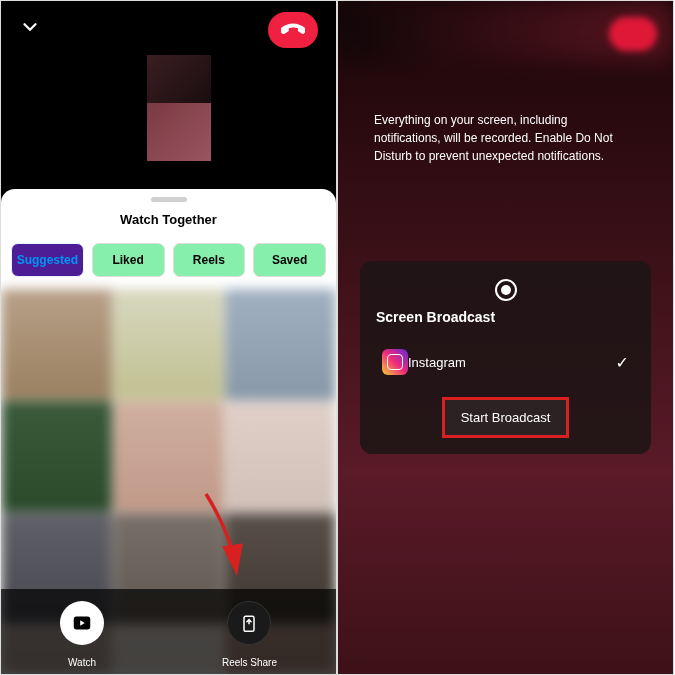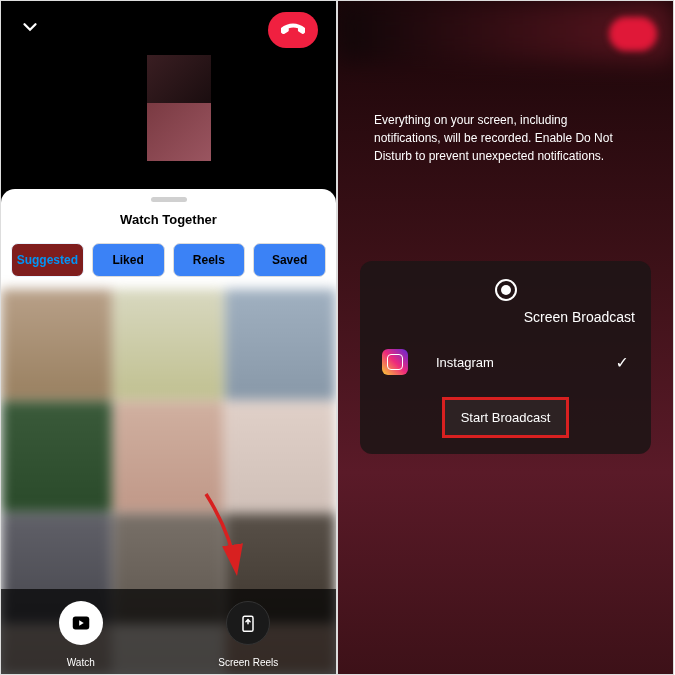--- a/index.html
+++ b/index.html
@@ -10,41 +10,41 @@
 .topbar{position:absolute;top:0;left:0;right:0;height:58px;display:flex;align-items:center;justify-content:space-between;padding:0 18px}
 .chevron{color:#fff;font-size:24px}
 .hangup{width:50px;height:36px;border-radius:18px;background:#f02040;display:flex;align-items:center;justify-content:center}
 .hangup svg{fill:#fff}
 .video-tile{position:absolute;top:54px;left:146px;width:64px;height:48px;background:linear-gradient(135deg,#3a1e22,#1a0d0f)}
 .video-tile2{position:absolute;top:102px;left:146px;width:64px;height:58px;background:linear-gradient(135deg,#7a3a42,#9a5560)}
 .sheet{position:absolute;left:0;right:0;bottom:0;top:188px;background:#fff;border-radius:14px 14px 0 0;display:flex;flex-direction:column}
 .grabber{width:36px;height:5px;background:#d0d0d0;border-radius:3px;margin:8px auto 10px}
 .sheet-title{text-align:center;font-weight:600;font-size:13px;color:#000;margin-bottom:16px}
 .chips{display:flex;gap:8px;padding:0 10px;margin-bottom:12px}
-.chip{flex:1;height:34px;border-radius:7px;display:flex;align-items:center;justify-content:center;font-size:12px;font-weight:600;border:1px solid #dcdcdc;color:#000;background:#3b82f6}
-.chip.active{background:#7f1d1d;color:#0095f6;border-color:#e8f3ff}
+.chip{flex:1;height:34px;border-radius:7px;display:flex;align-items:center;justify-content:center;font-size:12px;font-weight:600;border:1px solid #dcdcdc;color:#000;background:#86efac}
+.chip.active{background:#4c1d95;color:#0095f6;border-color:#e8f3ff}
 .grid{flex:1;display:grid;grid-template-columns:repeat(3,1fr);gap:1px;overflow:hidden;filter:blur(6px)}
 .cell{background:#888;aspect-ratio:1}
 .c1{background:linear-gradient(#b8a088,#998060)}.c2{background:linear-gradient(#d8d8c0,#c0c090)}.c3{background:linear-gradient(#a0b0c0,#8898a8)}
 .c4{background:linear-gradient(#3a5a3a,#2a4a2a)}.c5{background:linear-gradient(#d0b0a0,#c09888)}.c6{background:linear-gradient(#e0d0c8,#d0c0b8)}
 .c7{background:linear-gradient(#606068,#48484f)}.c8{background:linear-gradient(#787068,#605850)}.c9{background:linear-gradient(#585048,#403830)}
 .c10{background:linear-gradient(#b8a8a0,#a09088)}.c11{background:linear-gradient(#e8e0d8,#d8d0c8)}.c12{background:linear-gradient(#b89888,#a08070)}
 .bottombar{position:absolute;left:0;right:0;bottom:0;height:85px;background:rgba(0,0,0,.7);display:flex;align-items:center;justify-content:space-around;padding-top:6px}
 .bbitem{display:flex;flex-direction:column;align-items:center;gap:12px;color:#fff}
 .bbicon{width:44px;height:44px;border-radius:50%;background:#fff;display:flex;align-items:center;justify-content:center}
 .bbicon.dark{background:#1a1a1a;border:1px solid #333}
 .bblabel{font-size:10px;color:#fff}
 .arrow{position:absolute;left:195px;bottom:95px;pointer-events:none}
 .disclaimer{color:#fff;text-align:left;font-size:12px;line-height:1.5;padding:0 36px;position:absolute;top:110px;left:0;right:0}
 .modal{position:absolute;left:22px;right:22px;top:260px;background:rgba(30,20,22,.88);border-radius:12px;padding:18px 16px 16px}
 .recdot{display:flex;justify-content:center;margin-bottom:8px}
 .recdot span{width:22px;height:22px;border:2px solid #fff;border-radius:50%;display:flex;align-items:center;justify-content:center}
 .recdot span::after{content:"";width:10px;height:10px;background:#fff;border-radius:50%}
-.modal-title{text-align:right;color:#fff;font-size:14px;font-weight:400;margin-bottom:16px}
-.app-row{display:flex;align-items:center;gap:28px;padding:8px 6px;margin-bottom:14px}
+.modal-title{text-align:left;color:#fff;font-size:14px;font-weight:700;margin-bottom:16px}
+.app-row{display:flex;align-items:center;gap:0;padding:8px 6px;margin-bottom:14px}
 .ig-icon{width:26px;height:26px;border-radius:6px;background:linear-gradient(45deg,#f9ce34,#ee2a7b,#6228d7);display:flex;align-items:center;justify-content:center}
 .ig-icon::after{content:"";width:14px;height:14px;border:1.5px solid #fff;border-radius:4px}
 .app-name{color:#fff;font-size:13px;flex:1}
 .check{color:#fff;font-size:16px}
 .startbtn{text-align:left;color:#fff;font-size:13px;padding:10px 16px;border:3px solid #d82020;background:rgba(50,40,42,.7);width:fit-content;margin:0 auto}
 .blurred-right{position:absolute;inset:0;filter:blur(12px) brightness(.6)}
 .br1{position:absolute;top:0;left:0;right:0;height:60px;background:linear-gradient(90deg,#1a0a0d,#8a2030 90%)}
 .r-hangup{position:absolute;top:16px;right:16px;width:48px;height:34px;border-radius:17px;background:#e01838;filter:blur(3px)}
 </style>
 </head>
@@ -101,21 +101,21 @@
       </div>
       <div class="bblabel">Watch</div>
     </div>
     <div class="bbitem">
       <div class="bbicon dark">
         <svg width="20" height="20" viewBox="0 0 24 24">
             <rect x="6" y="4" width="12" height="18" rx="2" fill="none" stroke="#fff" stroke-width="1.8"></rect>
             <path d="M12 13V8M9.5 10.5L12 8l2.5 2.5" fill="none" stroke="#fff" stroke-width="1.8" stroke-linecap="round"></path>
           </svg>
       </div>
-      <div class="bblabel">Screen Reels</div>
+      <div class="bblabel">Reels Share</div>
     </div>
   </div>
 
   <svg class="arrow" width="60" height="90">
     <defs>
         <marker id="ah" markerWidth="10" markerHeight="10" refX="7" refY="3" orient="auto">
           <path d="M0,0 L0,6 L9,3 z" fill="#d82020"></path>
         </marker>
       </defs>
     <path d="M10,5 Q35,45 40,80" stroke="#d82020" stroke-width="3.5" fill="none" marker-end="url(#ah)"></path>

